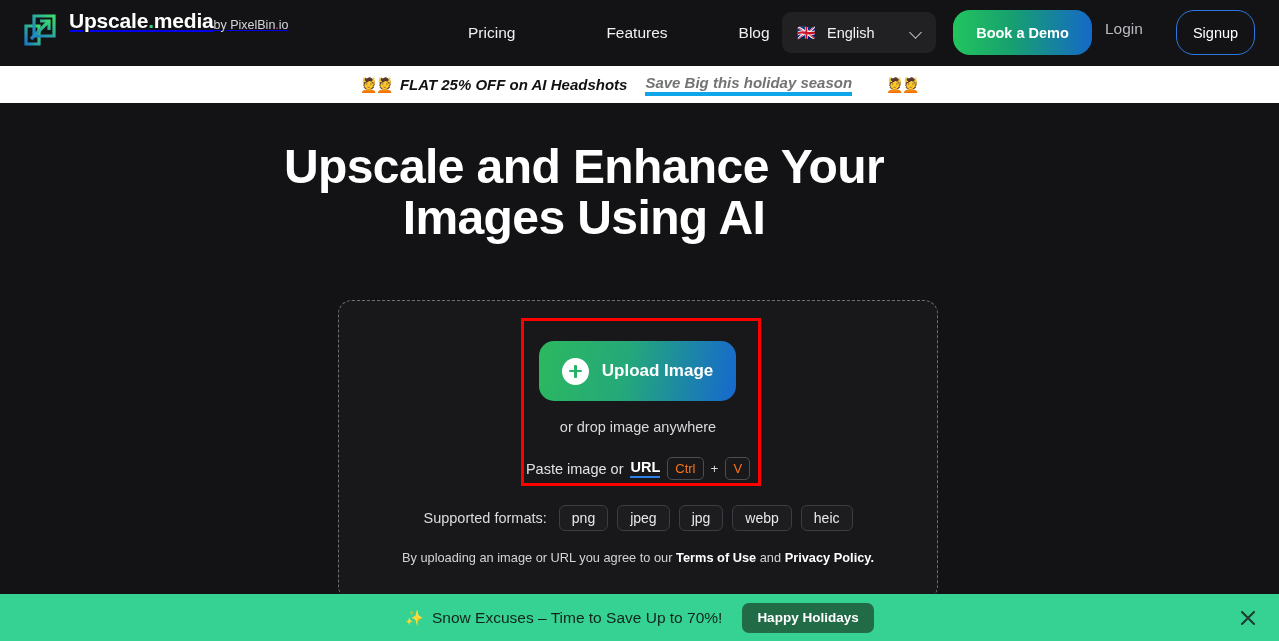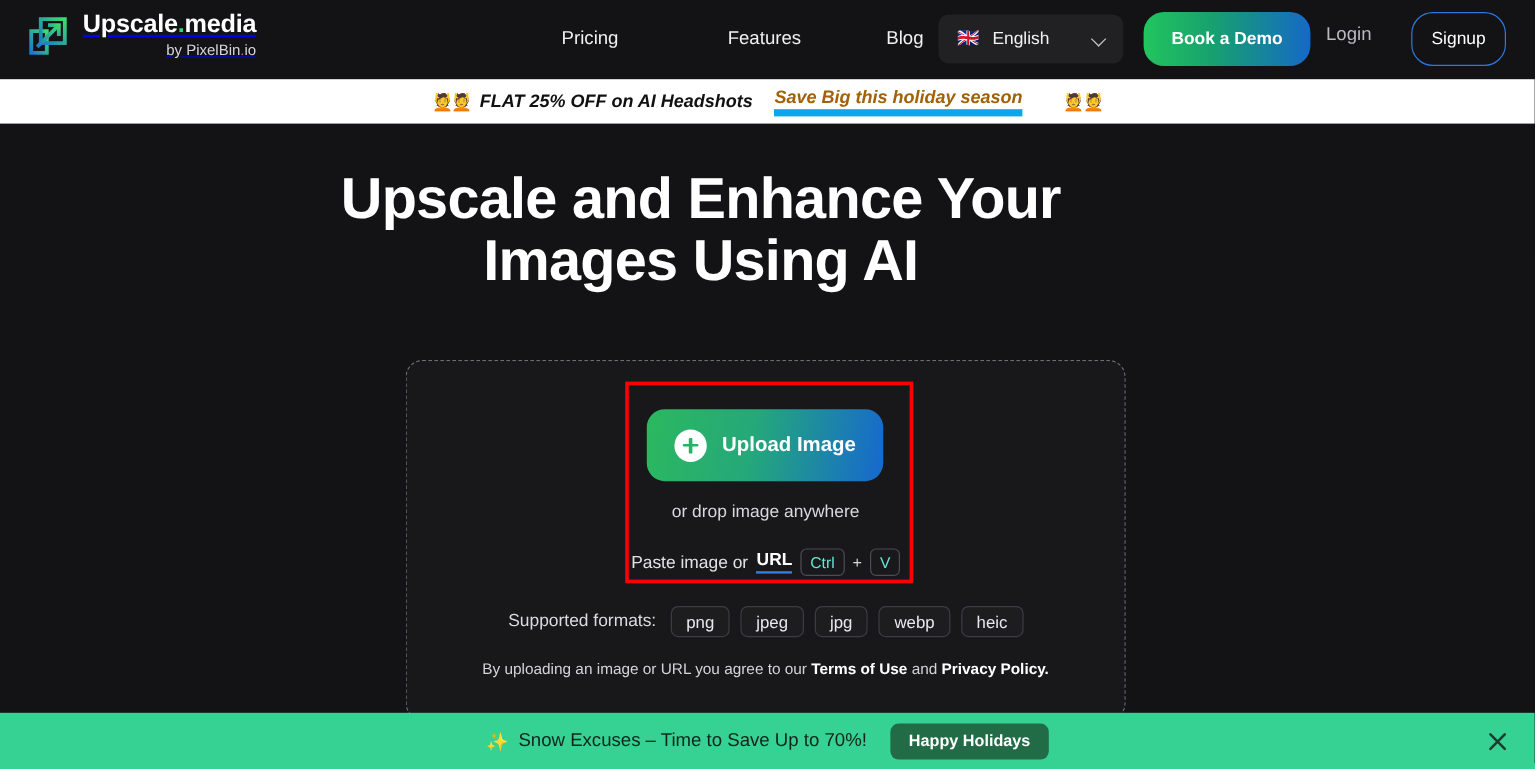--- a/index.html
+++ b/index.html
@@ -15,21 +15,21 @@
   .header {
     position: absolute; top: 0; left: 0; width: 1279px; height: 65px;
     background: #131315;
     display: flex; align-items: center;
   }
   .logo-wrap {
     position: absolute; left: 22px; top: 10px;
     display: flex; align-items: flex-start; gap: 11px;
   }
   .logo-mark { width: 36px; height: 36px; position: relative; flex: none; margin-top: 2px; }
-  .logo-text-block { display: flex; flex-direction: column; line-height: 1; }
+  .logo-text-block { display: flex; flex-direction: row; line-height: 1; }
   .logo-title {
     font-size: 21px; font-weight: 700; color: #ffffff; letter-spacing: -0.2px;
     white-space: nowrap;
   }
   .logo-title .dot { color: #3ad07e; }
   .logo-sub {
     font-size: 12.5px; color: #d6d6da; margin-top: 5px; align-self: flex-end;
     white-space: nowrap; font-weight: 400;
   }
   .logo-sub .dot { color: #e0498a; }
@@ -83,22 +83,22 @@
 
   
   .promo {
     position: absolute; top: 66px; left: 0; width: 1279px; height: 37px;
     background: #ffffff;
     display: flex; align-items: center; justify-content: center; gap: 7px;
     font-style: italic; font-weight: 700; font-size: 15px; color: #111;
   }
   .promo .emoji { font-style: normal; font-size: 14px; letter-spacing: -1px; }
   .promo-link {
-    color: #a16207; text-decoration: none;
-    border-bottom: 6px solid #0ea5e9; padding-bottom: 1px;
+    color: #737373; text-decoration: none;
+    border-bottom: 4px solid #0ea5e9; padding-bottom: 1px;
     margin-left: 11px; margin-right: 27px;
   }
 
   
   .hero-title {
     position: absolute; top: 142px; left: 0; width: 1168px;
     text-align: center;
     font-size: 48px; font-weight: 700; color: #ffffff;
     line-height: 1.06; letter-spacing: -0.6px;
     font-stretch: condensed;
@@ -147,21 +147,21 @@
     color: #e2e2e6; font-size: 14.5px;
   }
   .paste-url {
     color: #ffffff; font-weight: 700; text-decoration: none;
     border-bottom: 2px solid #2f7fe8; padding-bottom: 1px;
   }
   .keycap {
     display: inline-flex; align-items: center; justify-content: center;
     min-width: 22px; height: 23px; padding: 0 7px;
     border: 1px solid #4c4c53; border-radius: 5px;
-    color: #5eead4; font-size: 13px; background: #19191c;
+    color: #f97316; font-size: 13px; background: #19191c;
   }
   .plus-sign { color: #d6d6da; font-size: 13.5px; }
 
   .formats-row {
     position: absolute; left: 338px; top: 505px; width: 600px;
     display: flex; align-items: center; justify-content: center; gap: 9px;
     color: #dcdce0; font-size: 14.5px;
   }
   .formats-label { margin-right: 3px; }
   .pill {

